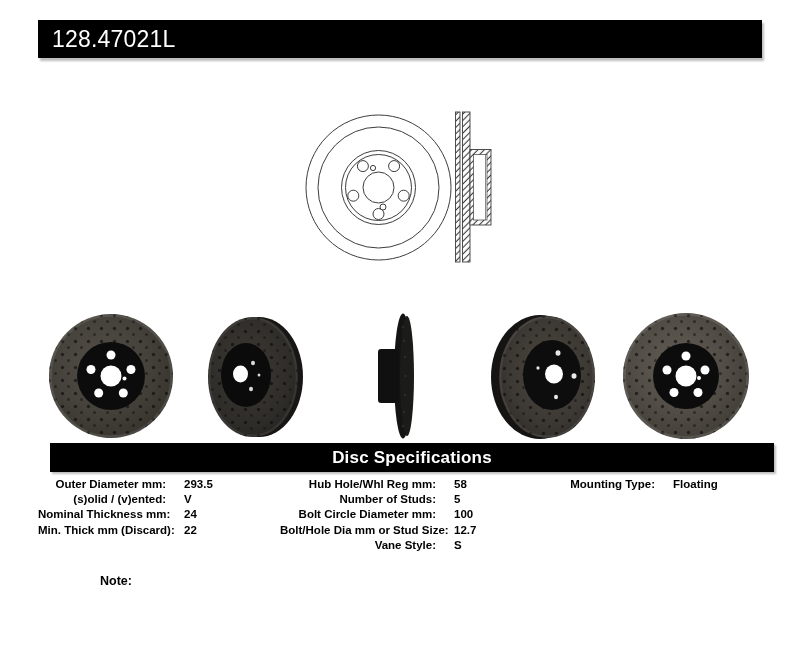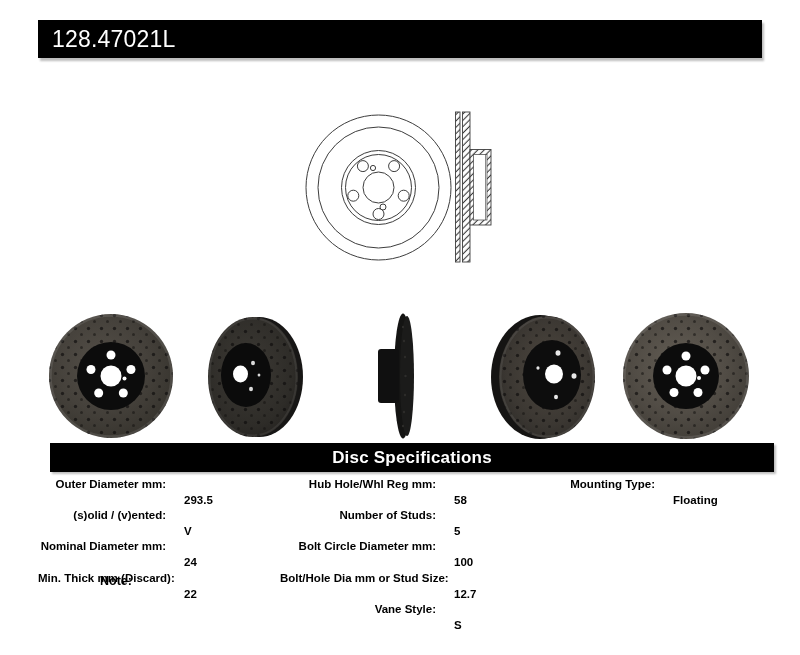--- a/index.html
+++ b/index.html
@@ -32,21 +32,21 @@
   }
   .spec-col{position:absolute;top:477px;font-size:11.5px;font-weight:bold;line-height:15.2px;white-space:nowrap;}
   .col-left{left:38px;}
   .col-mid{left:280px;}
   .col-right{left:552px;}
   .spec-row{display:flex;gap:13px;}
   .spec-label{display:inline-block;text-align:right;}
   .col-left  .spec-label{width:128px;}
   .col-mid   .spec-label{width:156px;}
   .col-right .spec-label{width:103px;}
-  .spec-value{margin-left:5px;text-align:center;margin-top:16px;}
+  .spec-value{margin-left:5px;text-align:center;}
   .note{position:absolute;left:100px;top:574px;font-size:12.5px;font-weight:bold;}
   svg{display:block;}
 </style>
 </head>
 <body>
 
 <div class="page">
 
   <svg width="0" height="0" style="position:absolute" aria-hidden="true">
     <defs>
@@ -197,21 +197,21 @@
   <div class="spec-col col-left">
     <div class="spec-row">
       <span class="spec-label">Outer Diameter mm:</span>
       <span class="spec-value">293.5</span>
     </div>
     <div class="spec-row">
       <span class="spec-label">(s)olid / (v)ented:</span>
       <span class="spec-value">V</span>
     </div>
     <div class="spec-row">
-      <span class="spec-label">Nominal Diameter mm:</span>
+      <span class="spec-label">Nominal Thickness mm:</span>
       <span class="spec-value">24</span>
     </div>
     <div class="spec-row">
       <span class="spec-label">Min. Thick mm (Discard):</span>
       <span class="spec-value">22</span>
     </div>
   </div>
 
   <div class="spec-col col-mid">
     <div class="spec-row">

